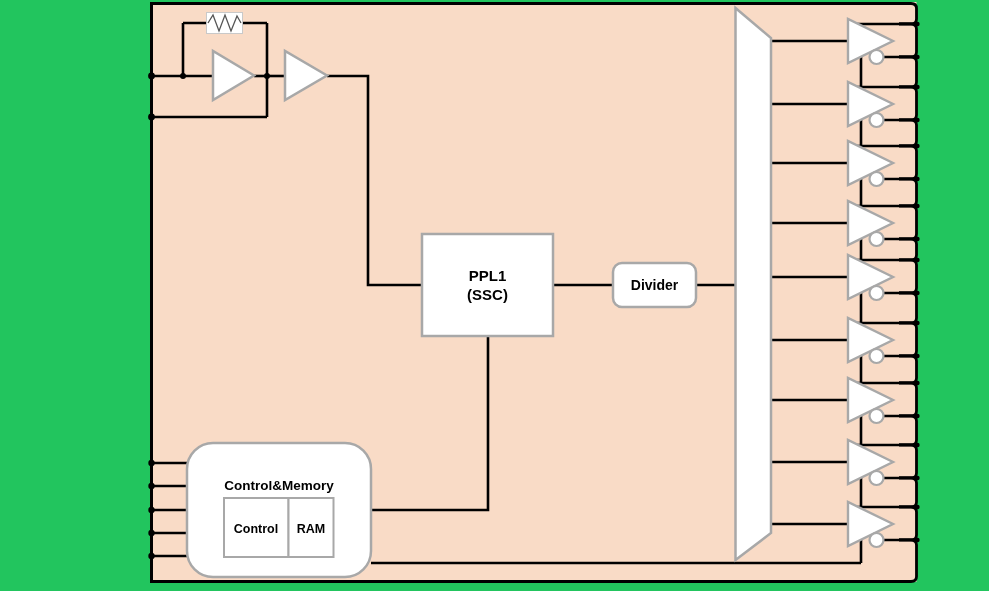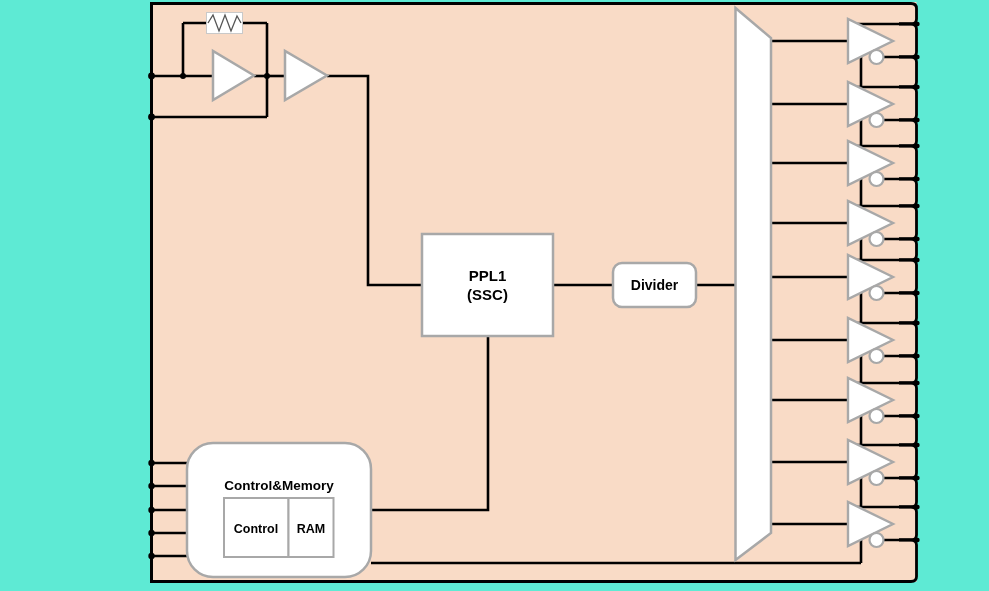--- a/index.html
+++ b/index.html
@@ -1,16 +1,16 @@
 <!DOCTYPE html>
 <html><head>
 <meta charset="utf-8">
 <style>
   html,body{margin:0;padding:0;background:#000;width:989px;height:591px;overflow:hidden;}
-  .stage{position:relative;width:989px;height:591px;background:#5eead4;}
+  .stage{position:relative;width:989px;height:591px;background:#22c55e;}
   svg{display:block;}
   text{font-family:"Liberation Sans","DejaVu Sans",sans-serif;font-weight:bold;fill:#000;}
 </style>
 </head>
 <body>
 
 <div class="stage">
 <svg id="diagram" width="989" height="591" viewBox="0 0 989 591">
 
   <rect id="chip-body" x="151" y="2" width="765.5" height="580" fill="#F9DBC6"></rect>

